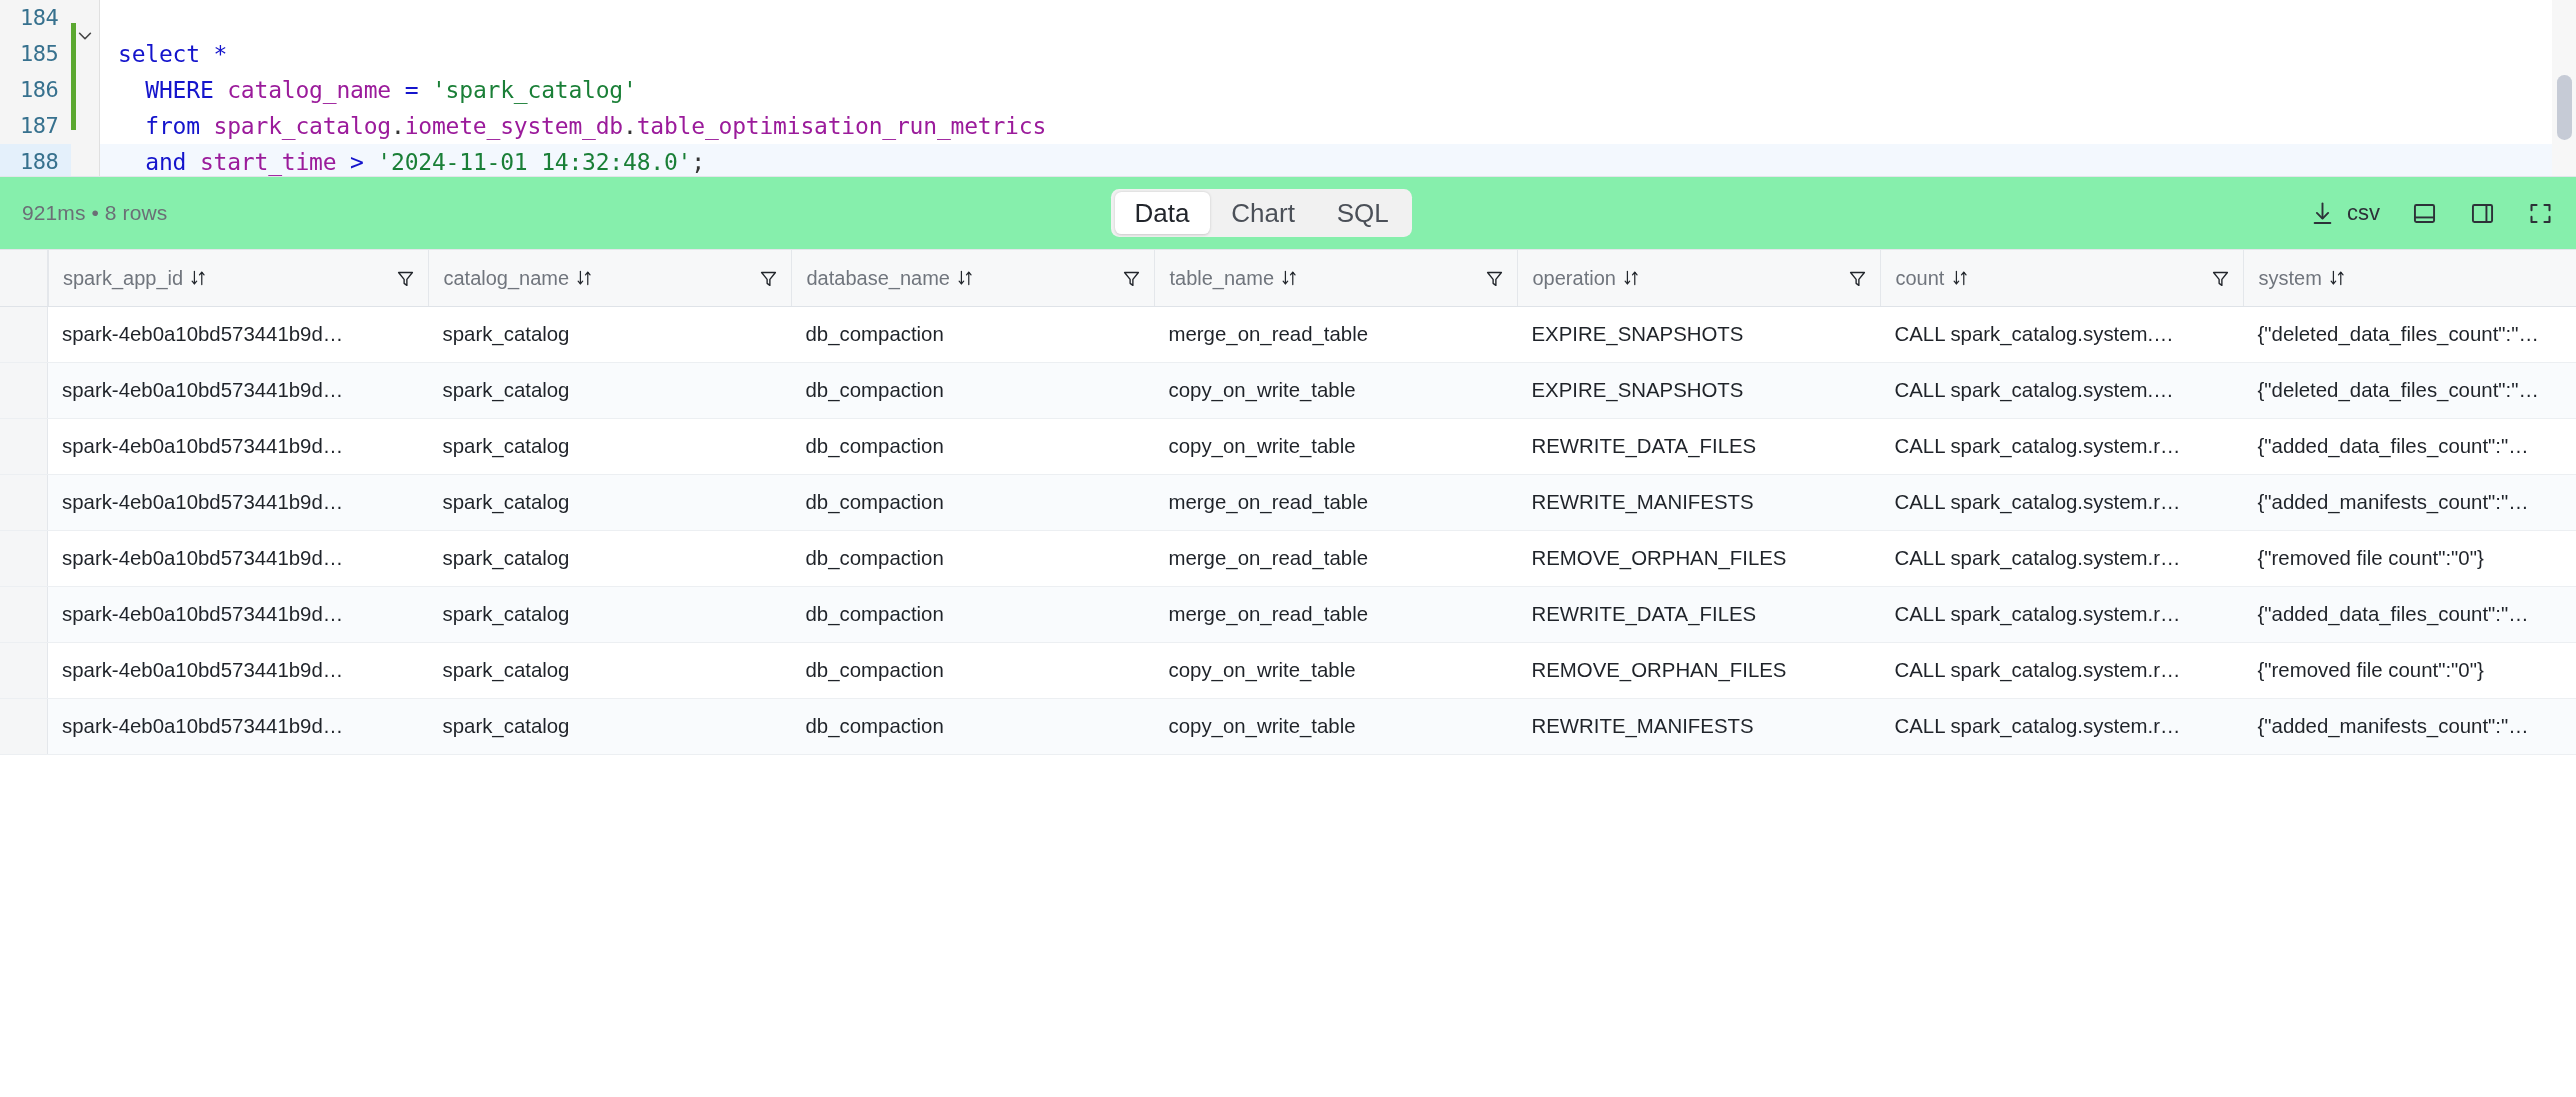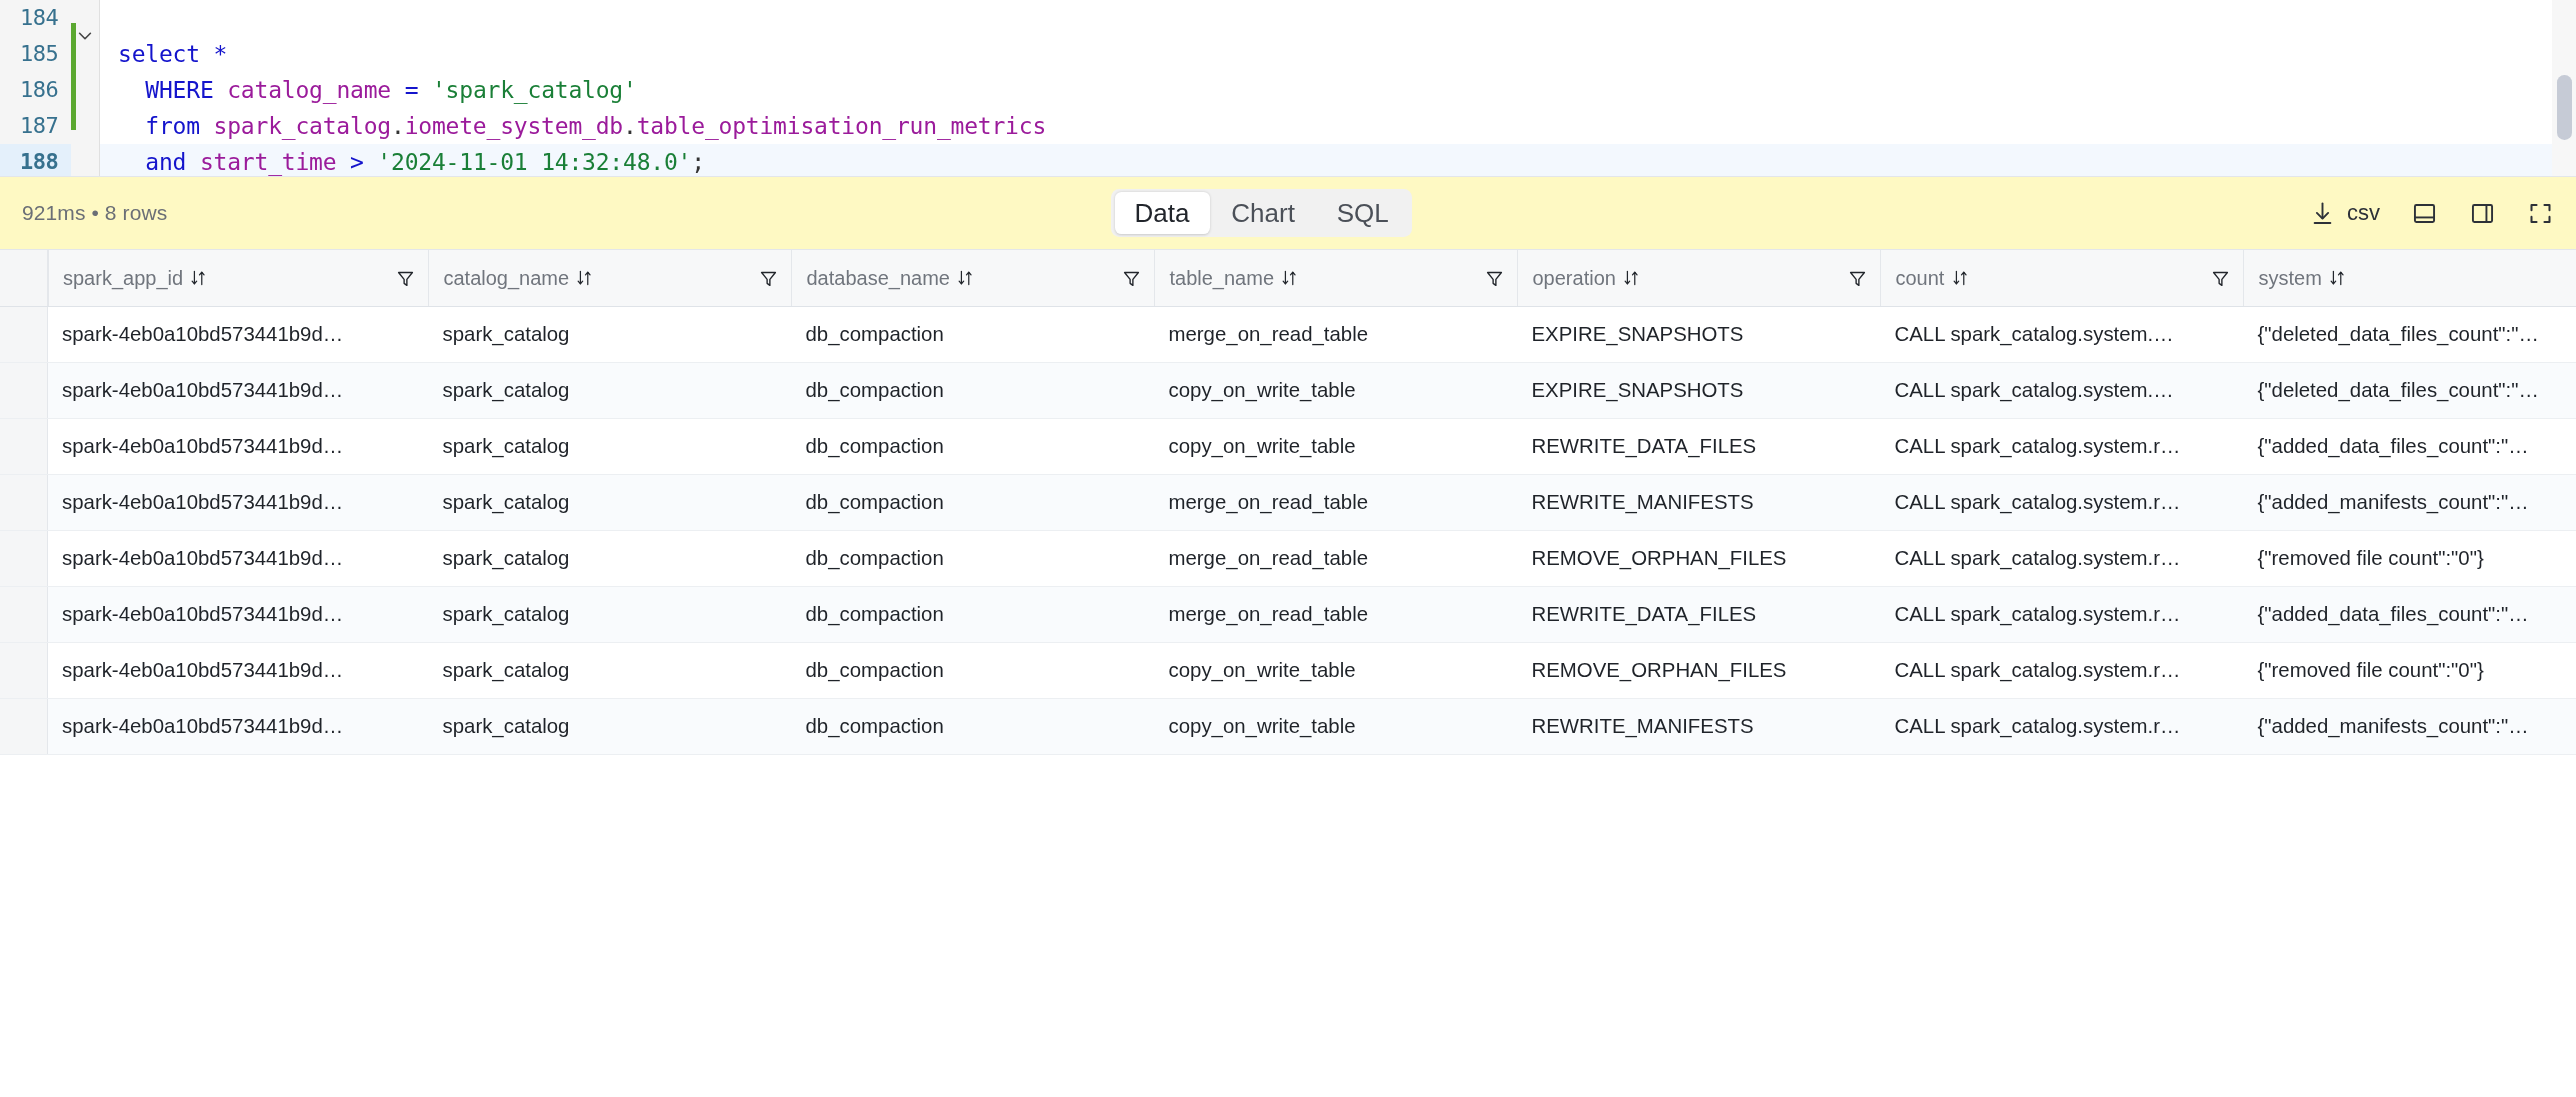--- a/index.html
+++ b/index.html
@@ -29,21 +29,21 @@
   .gutter-line {
     height: 36px;
     line-height: 36px;
     text-align: right;
     padding-right: 12.7px;
     font-family: "DejaVu Sans Mono", monospace;
     font-size: 22px;
     color: #37718e;
     letter-spacing: -0.5px;
   }
-  .gutter-line.active { background: #e4f0fb; font-weight: bold; }
+  .gutter-line.active { background: #e4f0fb; }
 
   .stmt-bar {
     position: absolute;
     left: 71px;
     top: 23px;
     width: 5.4px;
     height: 107px;
     background: #5ba830;
   }
   .fold-col {
@@ -99,21 +99,21 @@
     width: 14.5px;
     height: 65px;
     border-radius: 7.3px;
     background: #c6cbd6;
   }
 
   
   .result-toolbar {
     position: relative;
     height: 74px;
-    background: #fef9c3;
+    background: #86efac;
     border-top: 0.9px solid #e3e6ea;
     border-bottom: 0.9px solid #e3e6ea;
     display: flex;
     align-items: center;
     text-align: right;
   }
   .result-meta {
     position: absolute;
     left: 22px;
     font-size: 21px;

